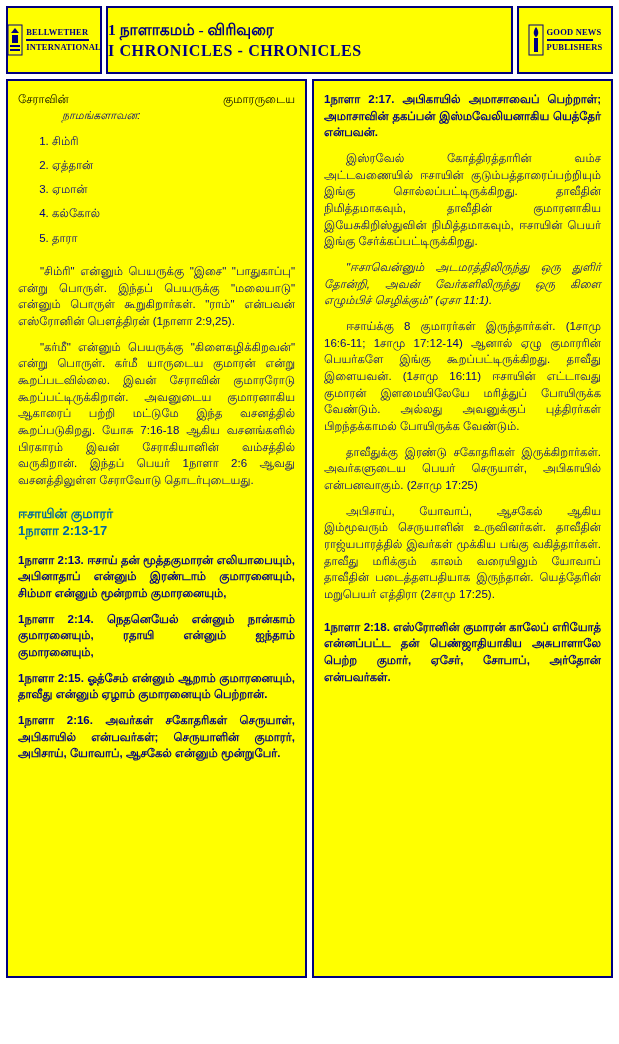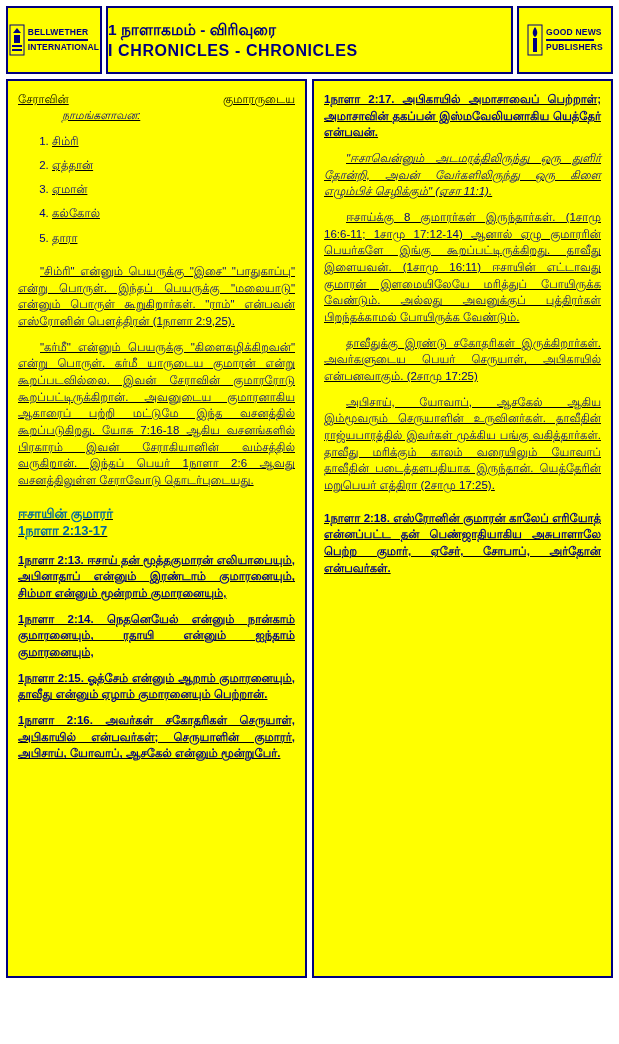--- a/index.html
+++ b/index.html
@@ -20,20 +20,21 @@
     background: #ffffff;
     padding: 6px;
   }
 
   
   .header {
     display: flex;
     align-items: stretch;
     height: 68px;
     gap: 4px;
+    font-family: Liberation Serif, serif;
   }
   .logo-box {
     width: 96px;
     background: #ffff00;
     border: 2px solid #000080;
     box-sizing: border-box;
     display: flex;
     flex-direction: column;
     align-items: center;
     justify-content: center;
@@ -91,21 +92,20 @@
     letter-spacing: 0.6px;
     margin-top: 2px;
   }
 
   
   .columns {
     display: flex;
     gap: 5px;
     margin-top: 5px;
     height: 899px;
-    text-decoration: underline;
   }
   .col {
     flex: 1;
     background: #ffff00;
     border: 2px solid #000080;
     box-sizing: border-box;
     padding: 10px 10px 6px 10px;
     overflow: hidden;
   }
   p, li {
@@ -231,20 +231,21 @@
       <p class="p-bold">1நாளா 2:13. ஈசாய் தன் மூத்தகுமாரன் எலியாபையும், அபினாதாப் என்னும் இரண்டாம் குமாரனையும், சிம்மா என்னும் மூன்றாம் குமாரனையும்,</p>
       <p class="p-bold">1நாளா 2:14. நெதனெயேல் என்னும் நான்காம் குமாரனையும், ரதாயி என்னும் ஐந்தாம் குமாரனையும்,</p>
       <p class="p-bold">1நாளா 2:15. ஓத்சேம் என்னும் ஆறாம் குமாரனையும், தாவீது என்னும் ஏழாம் குமாரனையும் பெற்றான்.</p>
       <p class="p-bold">1நாளா 2:16. அவர்கள் சகோதரிகள் செருயாள், அபிகாயில் என்பவர்கள்; செருயாளின் குமாரர், அபிசாய், யோவாப், ஆசகேல் என்னும் மூன்றுபேர்.</p>
 
     </div>
 
     <div class="col">
 
       <p class="p-bold">1நாளா 2:17. அபிகாயில் அமாசாவைப் பெற்றாள்; அமாசாவின் தகப்பன் இஸ்மவேலியனாகிய யெத்தேர் என்பவன்.</p>
+      <p class="p-just">இஸ்ரவேல் கோத்திரத்தாரின் வம்ச அட்டவணையில் ஈசாயின் குடும்பத்தாரைப்பற்றியும் இங்கு சொல்லப்பட்டிருக்கிறது. தாவீதின் நிமித்தமாகவும், தாவீதின் குமாரனாகிய இயேசுகிறிஸ்துவின் நிமித்தமாகவும், ஈசாயின் பெயர் இங்கு சேர்க்கப்பட்டிருக்கிறது.</p>
       <p class="p-just italic">"ஈசாவென்னும் அடமரத்திலிருந்து ஒரு துளிர் தோன்றி, அவன் வேர்களிலிருந்து ஒரு கிளை எழும்பிச் செழிக்கும்" (ஏசா 11:1).</p>
       <p class="p-just">ஈசாய்க்கு 8 குமாரர்கள் இருந்தார்கள். (1சாமு 16:6-11; 1சாமு 17:12-14) ஆனால் ஏழு குமாரரின் பெயர்களே இங்கு கூறப்பட்டிருக்கிறது. தாவீது இளையவன். (1சாமு 16:11) ஈசாயின் எட்டாவது குமாரன் இளமையிலேயே மரித்துப் போயிருக்க வேண்டும். அல்லது அவனுக்குப் புத்திரர்கள் பிறந்தக்காமல் போயிருக்க வேண்டும்.</p>
       <p class="p-just">தாவீதுக்கு இரண்டு சகோதரிகள் இருக்கிறார்கள். அவர்களுடைய பெயர் செருயாள், அபிகாயில் என்பனவாகும். (2சாமு 17:25)</p>
       <p class="p-just">அபிசாய், யோவாப், ஆசகேல் ஆகிய இம்மூவரும் செருயாளின் உருவினர்கள். தாவீதின் ராஜ்யபாரத்தில் இவர்கள் முக்கிய பங்கு வகித்தார்கள். தாவீது மரிக்கும் காலம் வரையிலும் யோவாப் தாவீதின் படைத்தளபதியாக இருந்தான். யெத்தேரின் மறுபெயர் எத்திரா (2சாமு 17:25).</p>
 
       <div class="sec-head">
       </div>
 
       <p class="p-bold">1நாளா 2:18. எஸ்ரோனின் குமாரன் காலேப் எரியோத் என்னப்பட்ட தன் பெண்ஜாதியாகிய அசுபாளாலே பெற்ற குமார், ஏசேர், சோபாப், அர்தோன் என்பவர்கள்.</p>
 

